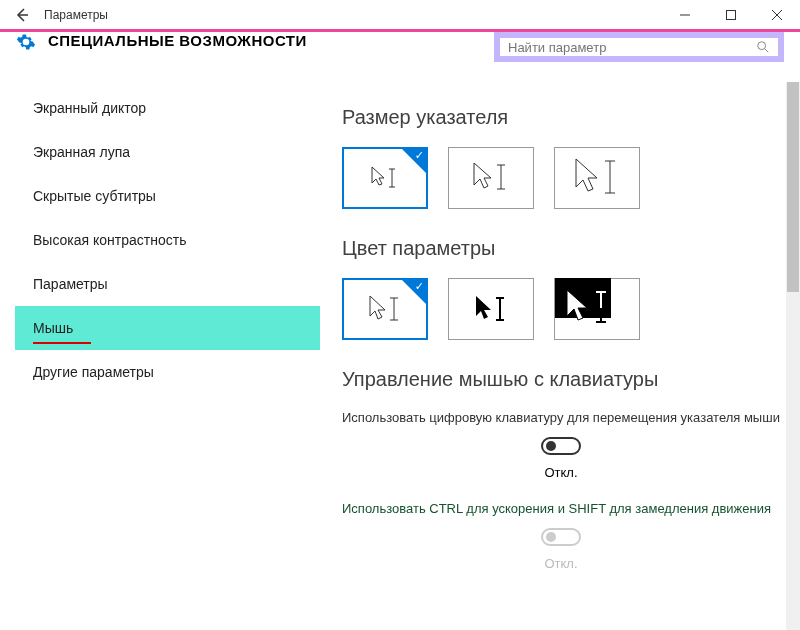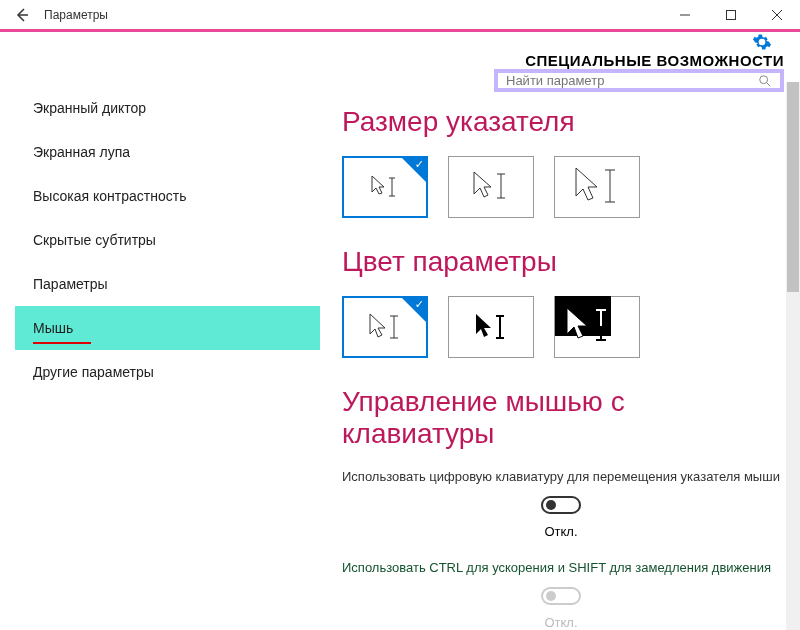--- a/index.html
+++ b/index.html
@@ -2,33 +2,33 @@
 <html><head>
 <meta charset="utf-8">
 <style>
   * { box-sizing: border-box; margin: 0; padding: 0; font-family: "Segoe UI", Tahoma, sans-serif; }
   body { background: #fff; width: 800px; height: 630px; overflow: hidden; position: relative; }
   .titlebar { height: 32px; display: flex; align-items: center; padding-left: 8px; background: #fff; border-bottom: 3px solid #ec4899; }
   .back-btn { width: 28px; height: 28px; display: flex; align-items: center; justify-content: center; cursor: pointer; }
   .title { font-size: 12px; margin-left: 8px; color: #333; }
   .win-controls { margin-left: auto; display: flex; }
   .win-btn { width: 46px; height: 32px; display: flex; align-items: center; justify-content: center; cursor: pointer; font-size: 12px; }
-  .header { height: 50px; display: flex; align-items: flex-end; padding: 0 16px; flex-direction: column; }
+  .header { height: 50px; display: flex; align-items: flex-start; padding: 0 16px; }
   .gear { width: 20px; height: 20px; color: #0078d7; margin-right: 12px; }
   .header-title { font-size: 15px; font-weight: 600; letter-spacing: 0.5px; }
-  .search { margin-left: auto; width: 290px; height: 30px; border: 4px solid #c4b5fd; display: flex; align-items: center; padding: 0 8px; }
+  .search { margin-left: auto; width: 290px; height: 30px; border: 6px solid #c4b5fd; display: flex; align-items: center; padding: 0 8px; }
   .search input { border: none; outline: none; flex: 1; font-size: 13px; color: #777; background: transparent; }
   .search-icon { width: 14px; height: 14px; color: #777; }
   .content { display: flex; height: calc(100% - 82px); position: relative; }
   .sidebar { width: 320px; display: flex; flex-direction: column; padding-top: 4px; padding-left: 15px; }
   .side-item { padding: 14px 18px; font-size: 14px; color: #222; cursor: pointer; position: relative; }
   .side-item.selected { background: #5eead4; }
   .red-underline { position: absolute; height: 2px; background: #d00; bottom: 6px; left: 18px; width: 58px; }
   .main { flex: 1; padding: 14px 20px 0 22px; overflow: hidden; }
-  .section-title { font-size: 28px; font-weight: 400; margin-bottom: 18px; margin-top: 10px; color: #be185d; }
+  .section-title { font-size: 20px; font-weight: 400; margin-bottom: 18px; margin-top: 10px; color: #404040; }
   .options-row { display: flex; gap: 20px; margin-bottom: 28px; }
   .opt { width: 86px; height: 62px; border: 1px solid #999; display: flex; align-items: center; justify-content: center; position: relative; cursor: pointer; background:#fff; }
   .opt.selected { border: 2px solid #0078d7; }
   .check-corner { position: absolute; top: 0; right: 0; width: 0; height: 0; border-left: 24px solid transparent; border-top: 24px solid #0078d7; }
   .check-corner::after { content: "✓"; position: absolute; top: -24px; right: 2px; font-size: 11px; color: #fff; }
   .opt svg { display:block; }
   .desc { font-size: 13px; color: #333; margin-bottom: 10px; line-height: 1.4; }
   .desc.disabled { color: #14532d; }
   .toggle-row { display: flex; align-items: center; gap: 10px; margin-bottom: 20px; flex-direction: column; }
   .toggle { width: 40px; height: 18px; border: 2px solid #333; border-radius: 10px; position: relative; cursor: pointer; }
@@ -86,22 +86,22 @@
           <line x1="10" y1="10" x2="14" y2="14" stroke="#777"></line>
         </svg>
     </span>
   </div>
 </div>
 
 <div class="content">
   <div class="sidebar">
     <div class="side-item">Экранный диктор</div>
     <div class="side-item">Экранная лупа</div>
+    <div class="side-item">Скрытые субтитры</div>
     <div class="side-item">Высокая контрастность</div>
-    <div class="side-item">Скрытые субтитры</div>
     <div class="side-item">Параметры</div>
     <div class="side-item selected">
       <span>Мышь</span>
       <div class="red-underline"></div>
     </div>
     <div class="side-item">Другие параметры</div>
   </div>
 
   <div class="main">
     <div class="section-title">Размер указателя</div>

